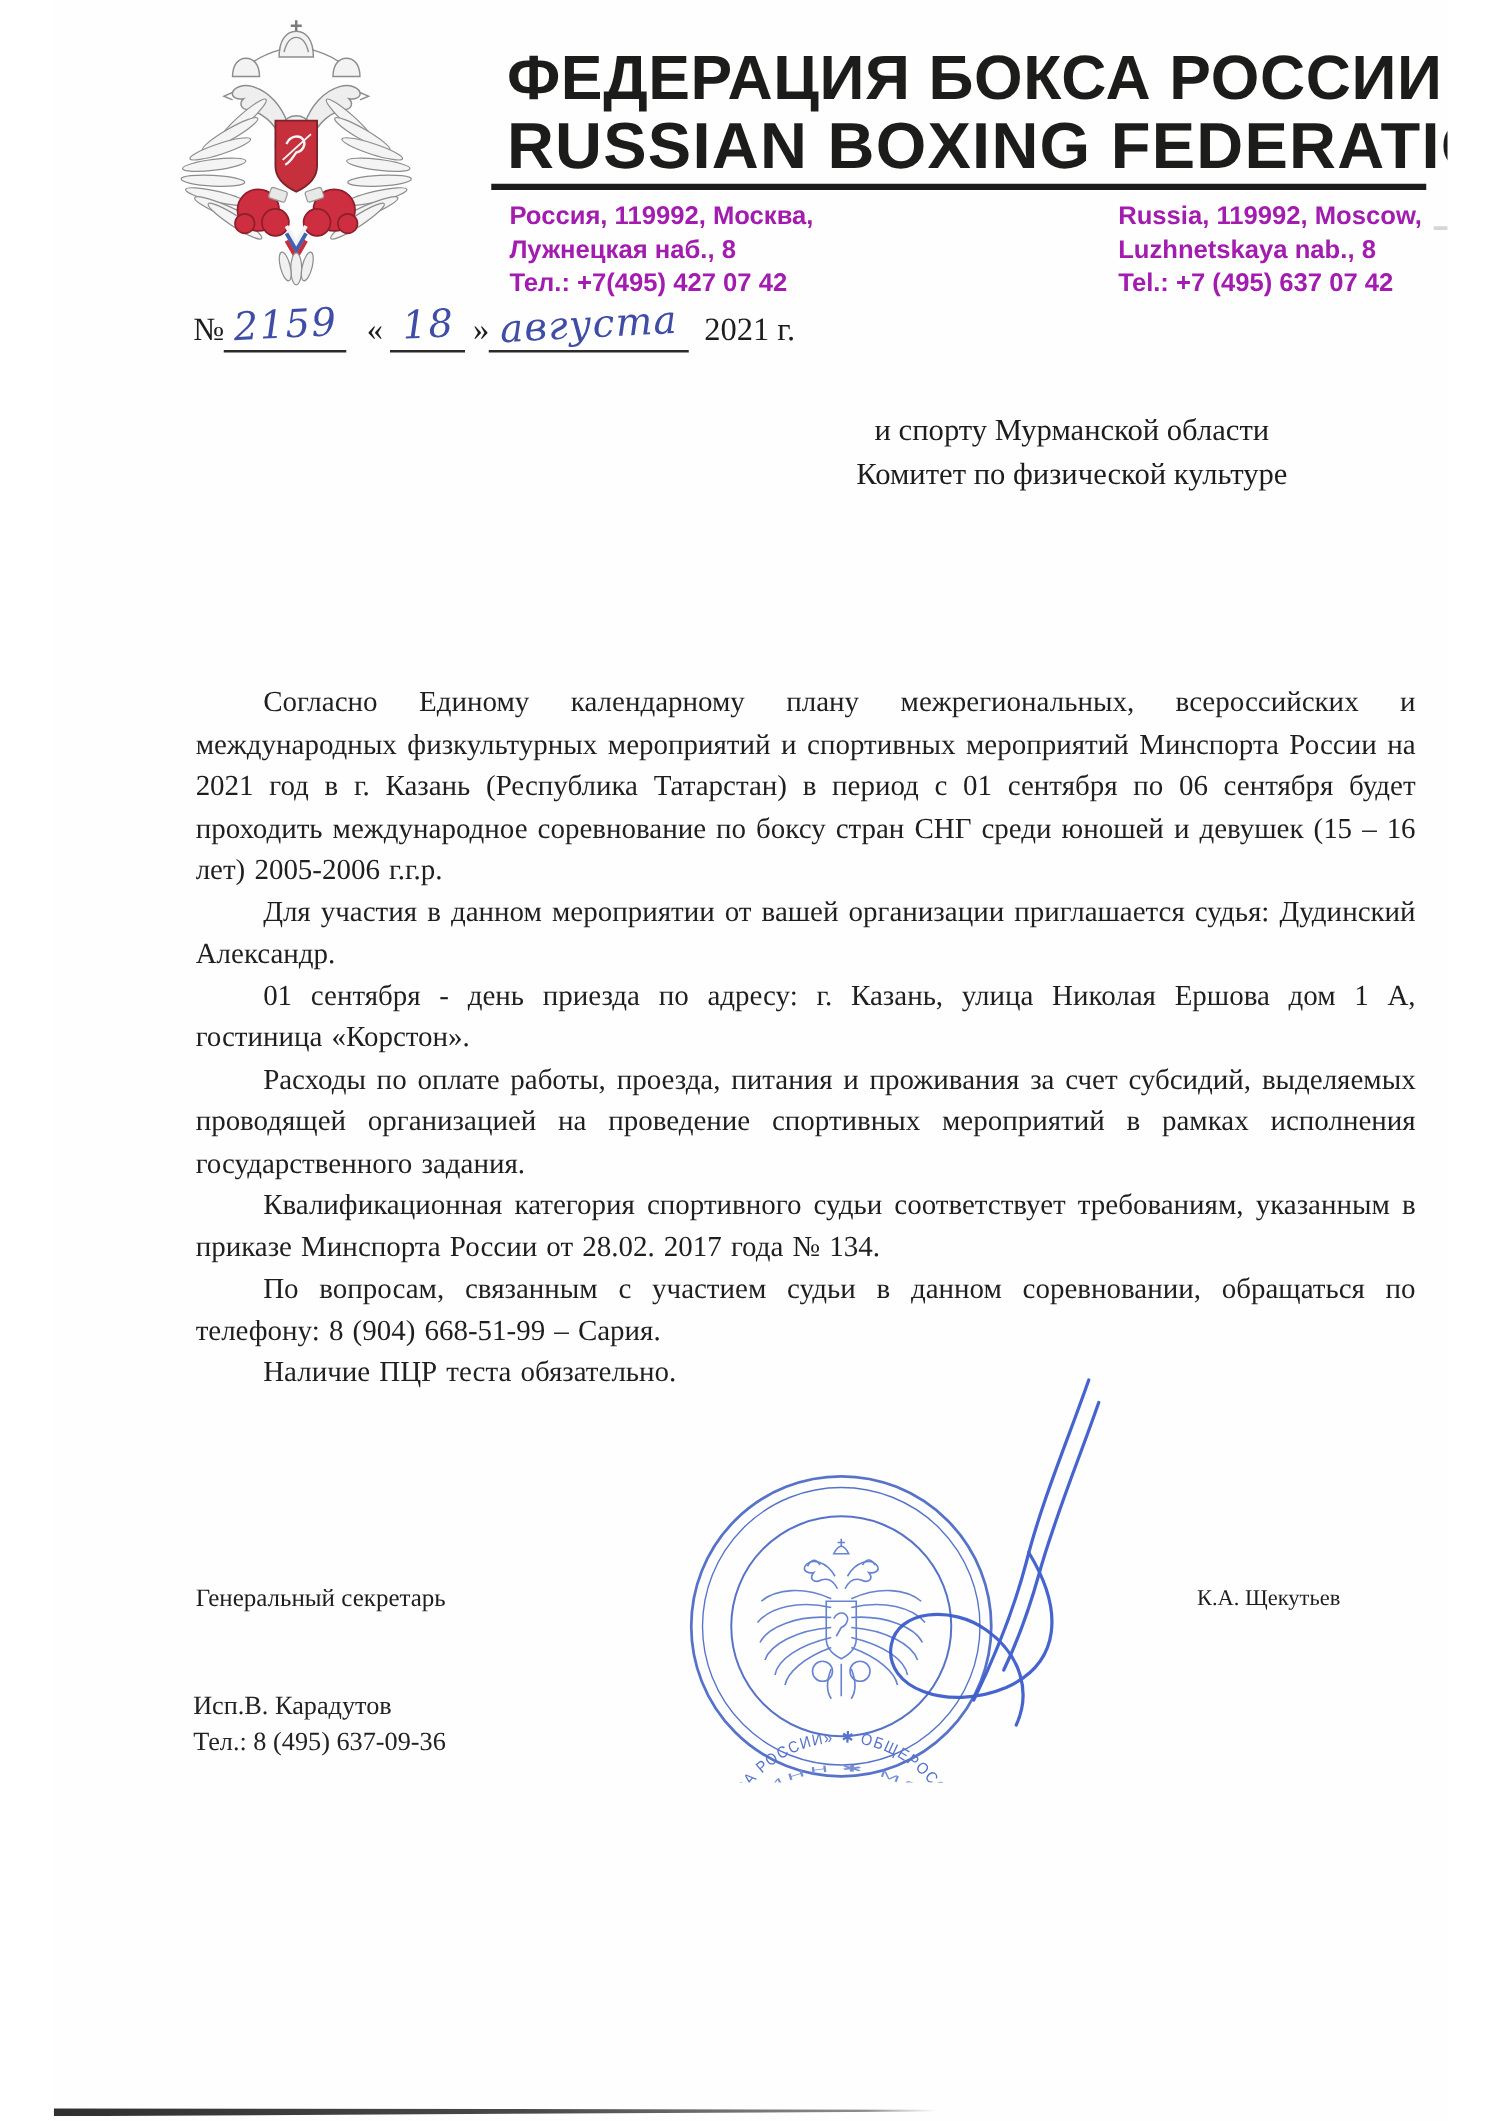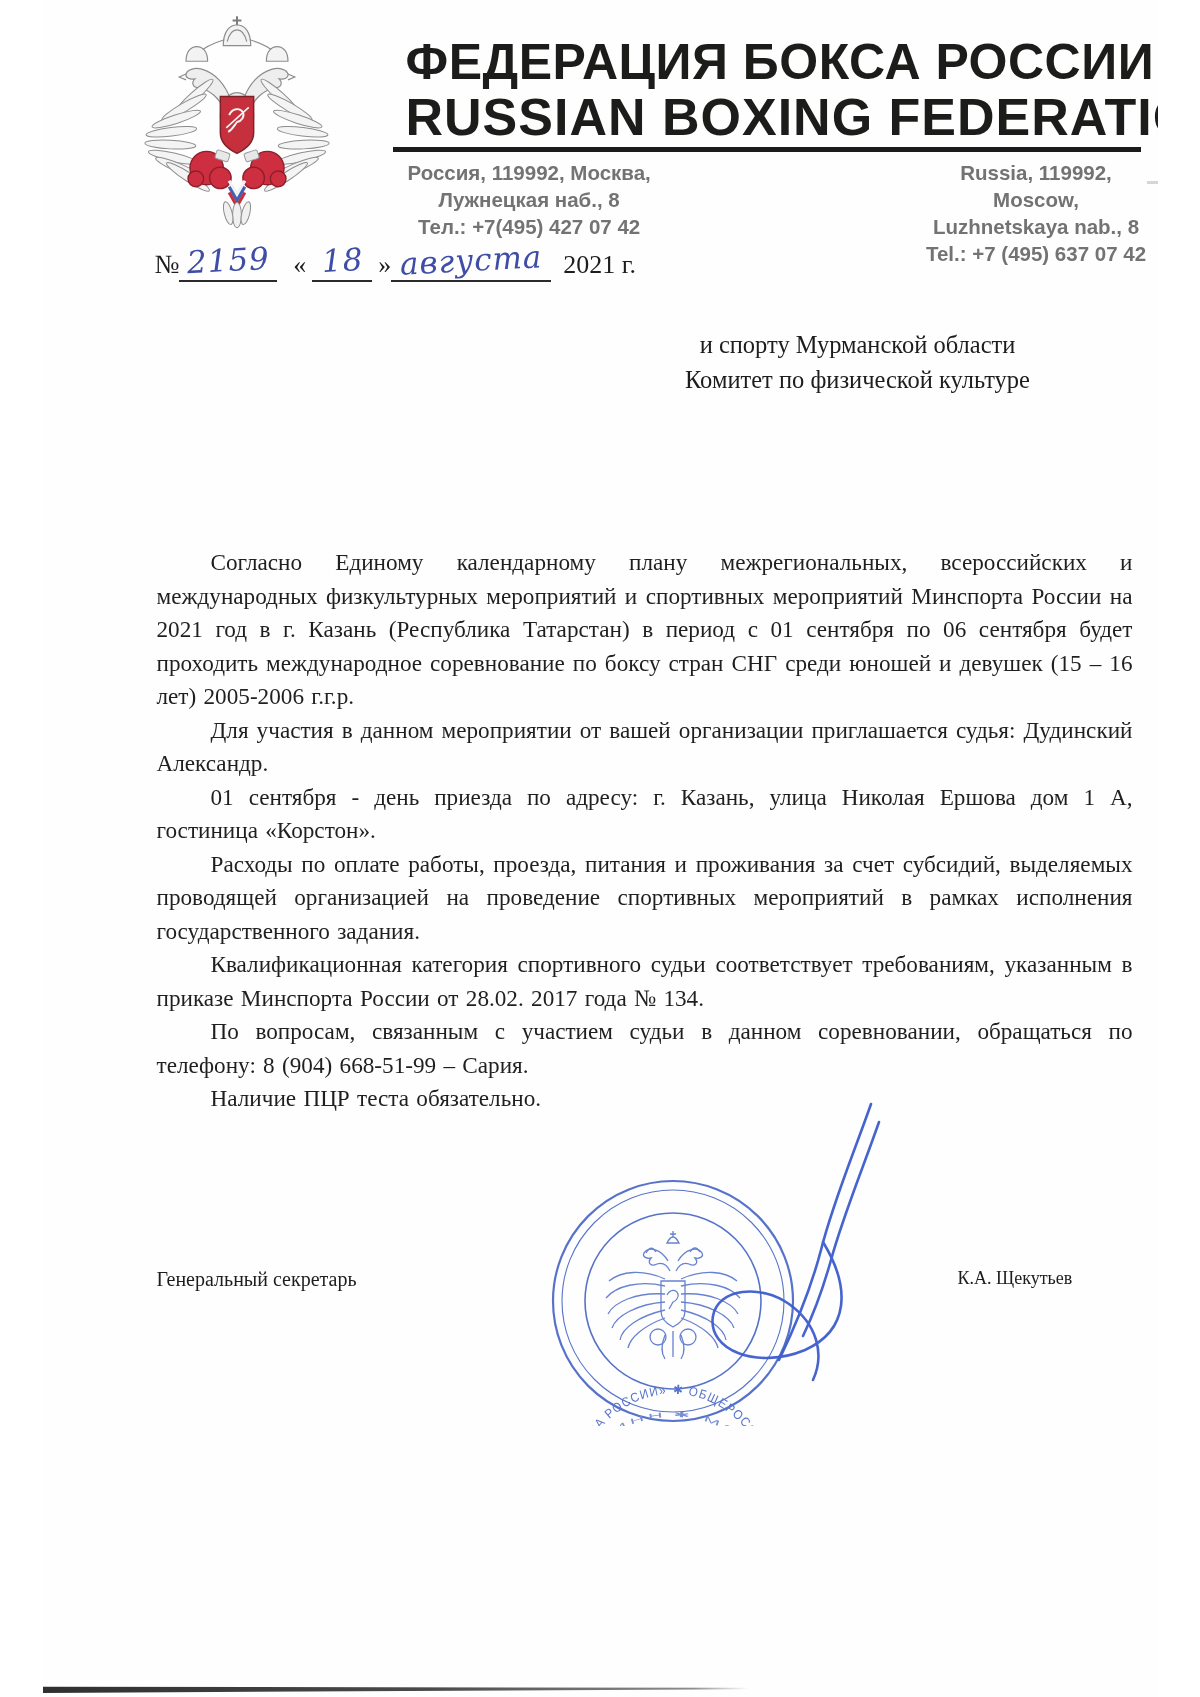--- a/index.html
+++ b/index.html
@@ -17,24 +17,24 @@
   }
   .org-en{
     position:absolute;left:363px;top:87px;width:740px;
     font-family:"Liberation Sans","DejaVu Sans",sans-serif;
     font-weight:bold;font-size:52px;letter-spacing:1px;color:#1c1c1a;white-space:nowrap;
   }
   .header-rule{position:absolute;left:350px;top:147px;width:748px;height:4.5px;background:#1b1b1b;}
   .addr{
     position:absolute;top:159px;
     font-family:"Liberation Sans","DejaVu Sans",sans-serif;
-    font-weight:bold;font-size:20.5px;line-height:27px;color:#737373;text-align:center;
+    font-weight:bold;font-size:20.5px;line-height:27px;color:#a21caf;
   }
   .addr-ru{left:365px;}
-  .addr-en{left:852px;margin-left:20px;}
+  .addr-en{left:852px;}
   .streak{position:absolute;left:1104px;top:181px;width:96px;height:2.5px;background:#d6d6d6;}
   
   .doc-line{position:absolute;left:112px;top:244px;font-size:26px;color:#1d1d1d;white-space:nowrap;}
   .slot{display:inline-block;border-bottom:2px solid #2b2b2b;text-align:center;vertical-align:baseline;}
   .slot-num{width:98px;margin-right:16px;}
   .slot-day{width:60px;margin:0 6px;}
   .slot-month{width:160px;margin-right:12px;}
   .hw{
     display:inline-block;color:#3f4da6;font-style:italic;
     font-family:"DejaVu Serif","Liberation Serif",serif;
@@ -213,15 +213,19 @@
   </svg>
 
   <svg class="signature-ink" viewBox="0 0 215 305" xmlns="http://www.w3.org/2000/svg">
     <g fill="none" stroke="#3d5ccc" stroke-width="2.6" stroke-linecap="round" opacity="0.95">
       <path d="M188,12 C172,58 150,110 138,158 C128,196 112,235 96,268"></path>
       <path d="M196,30 C180,76 160,124 148,168 C141,193 132,219 120,244"></path>
       <path d="M140,150 C168,196 166,238 122,258 C74,278 24,258 30,224 C35,196 78,192 106,212 C134,232 142,262 130,288"></path>
     </g>
   </svg>
 
+  <div class="footer">
+    <div>Исп.В. Карадутов</div>
+    <div>Тел.: 8 (495) 637-09-36</div>
+  </div>
 
   <div class="bottom-artifact"></div>
 </div>
 
 </body></html>

